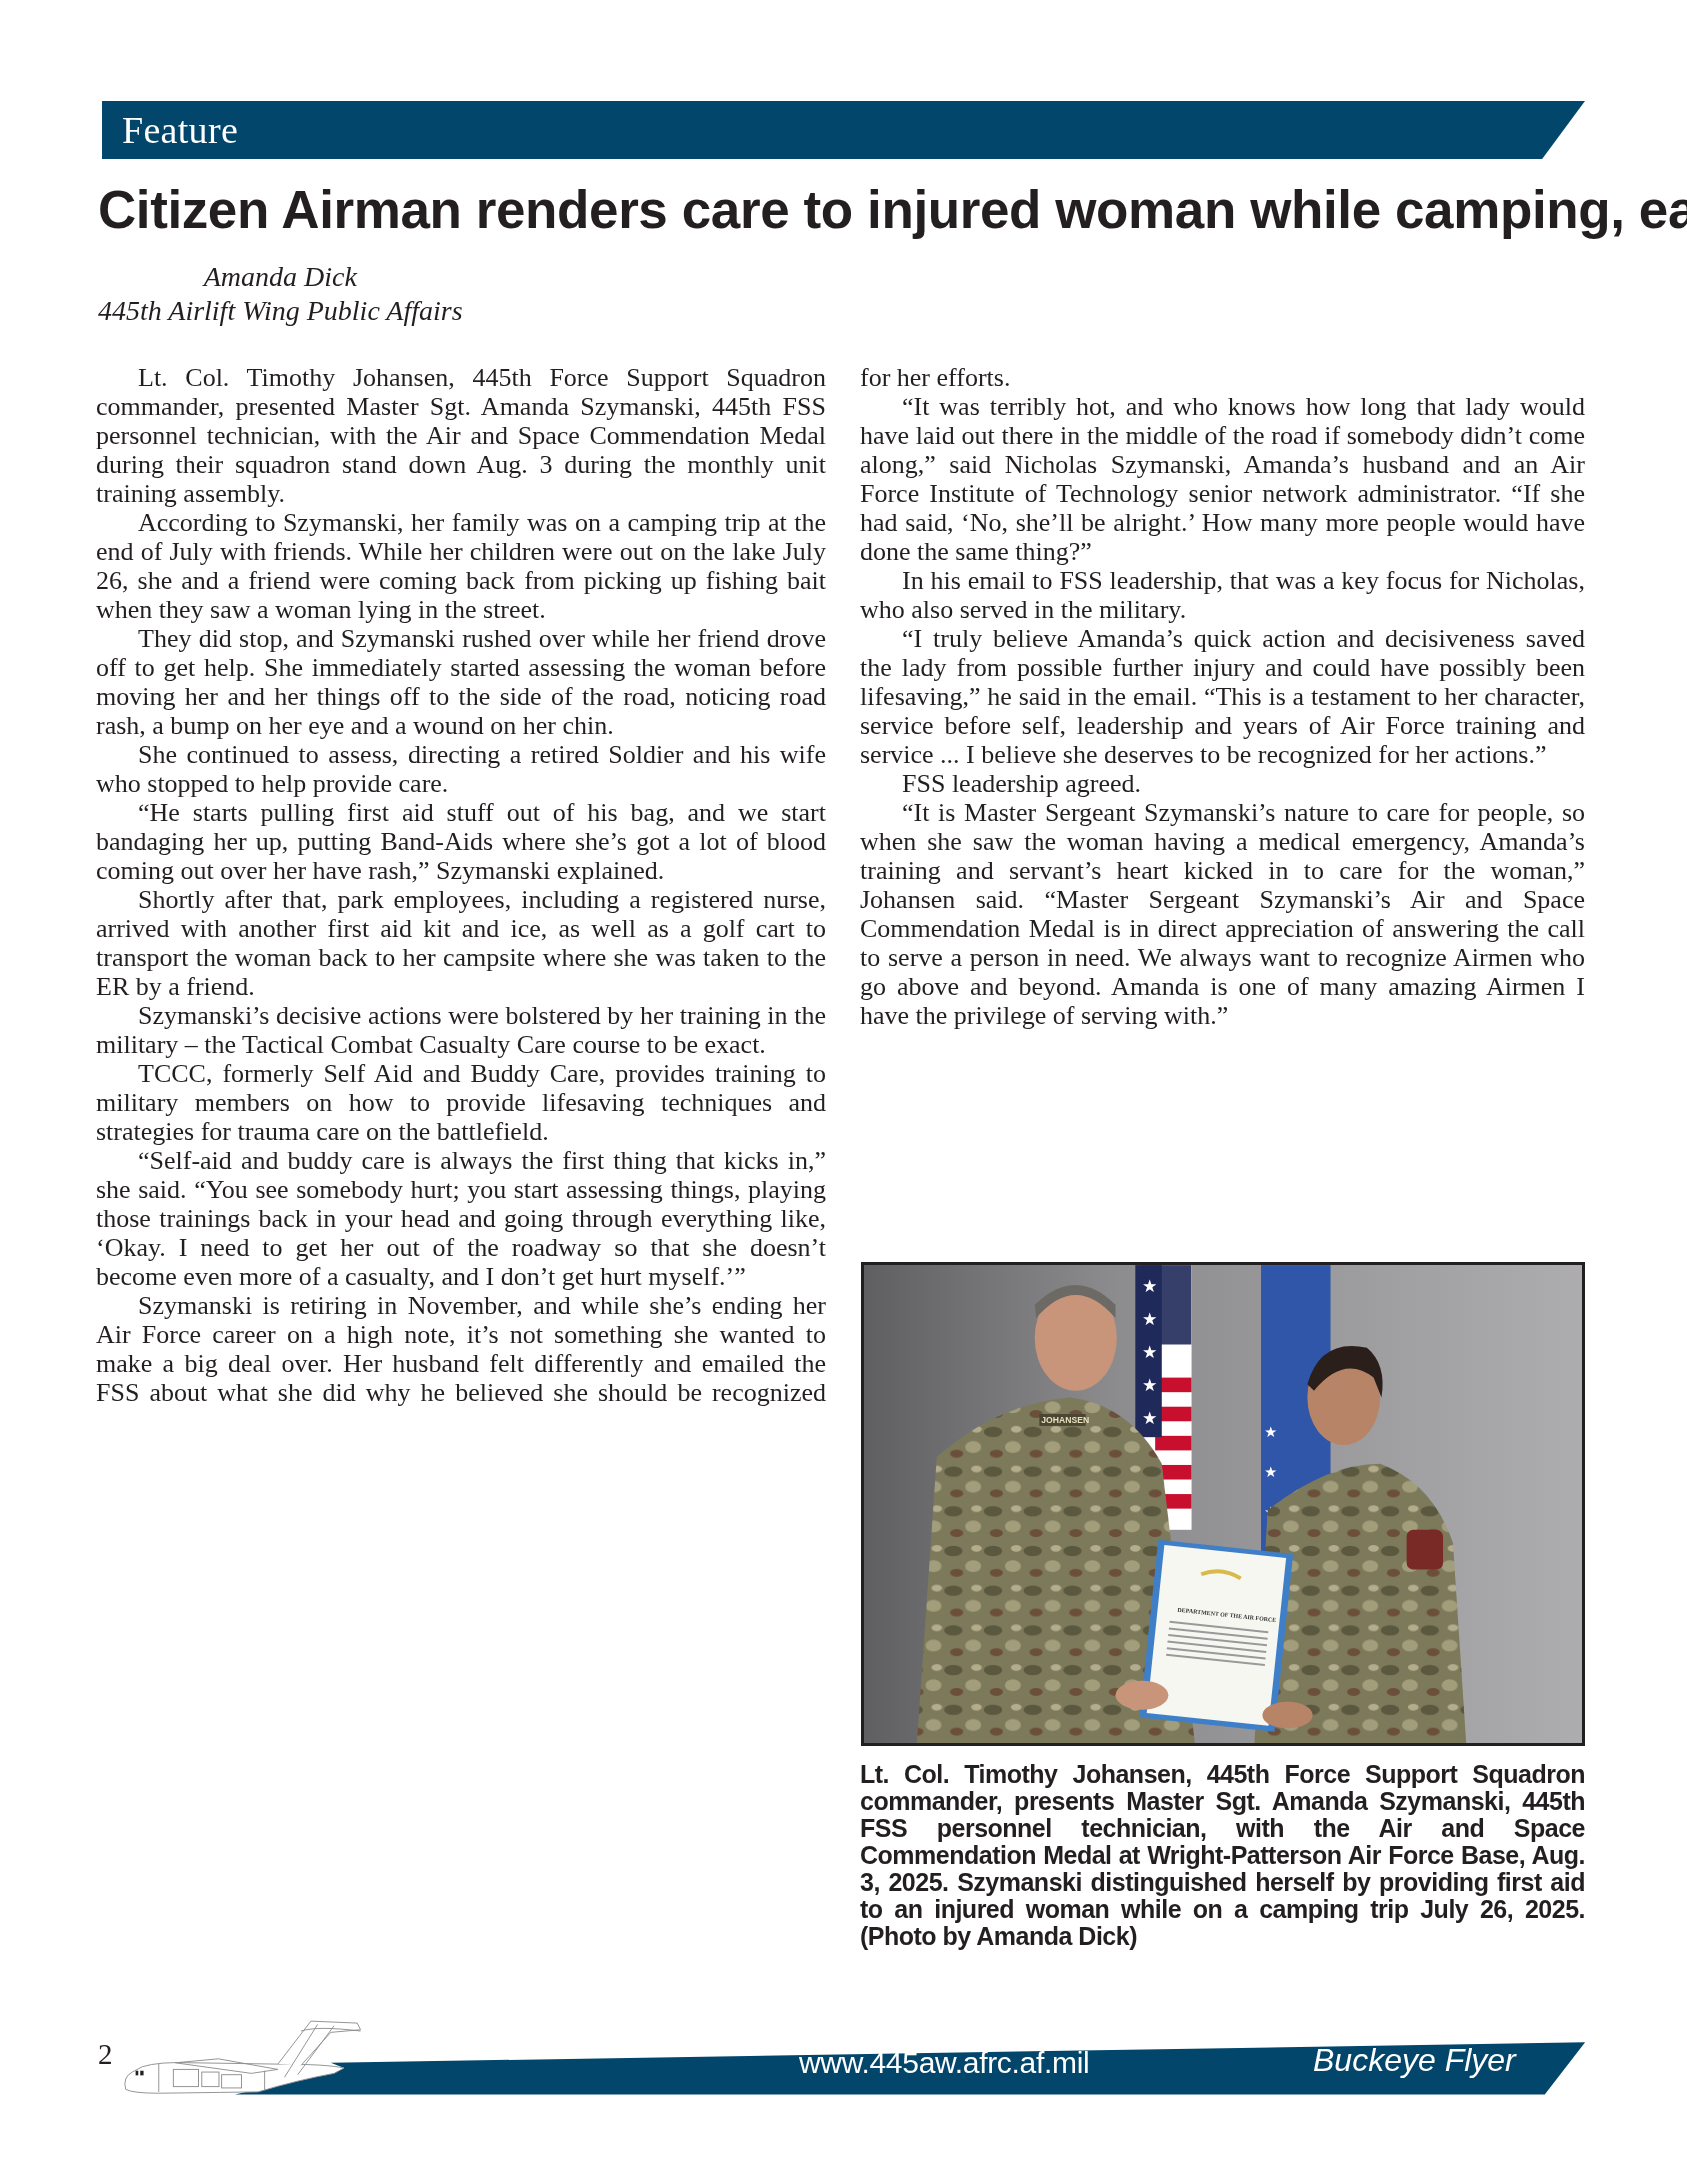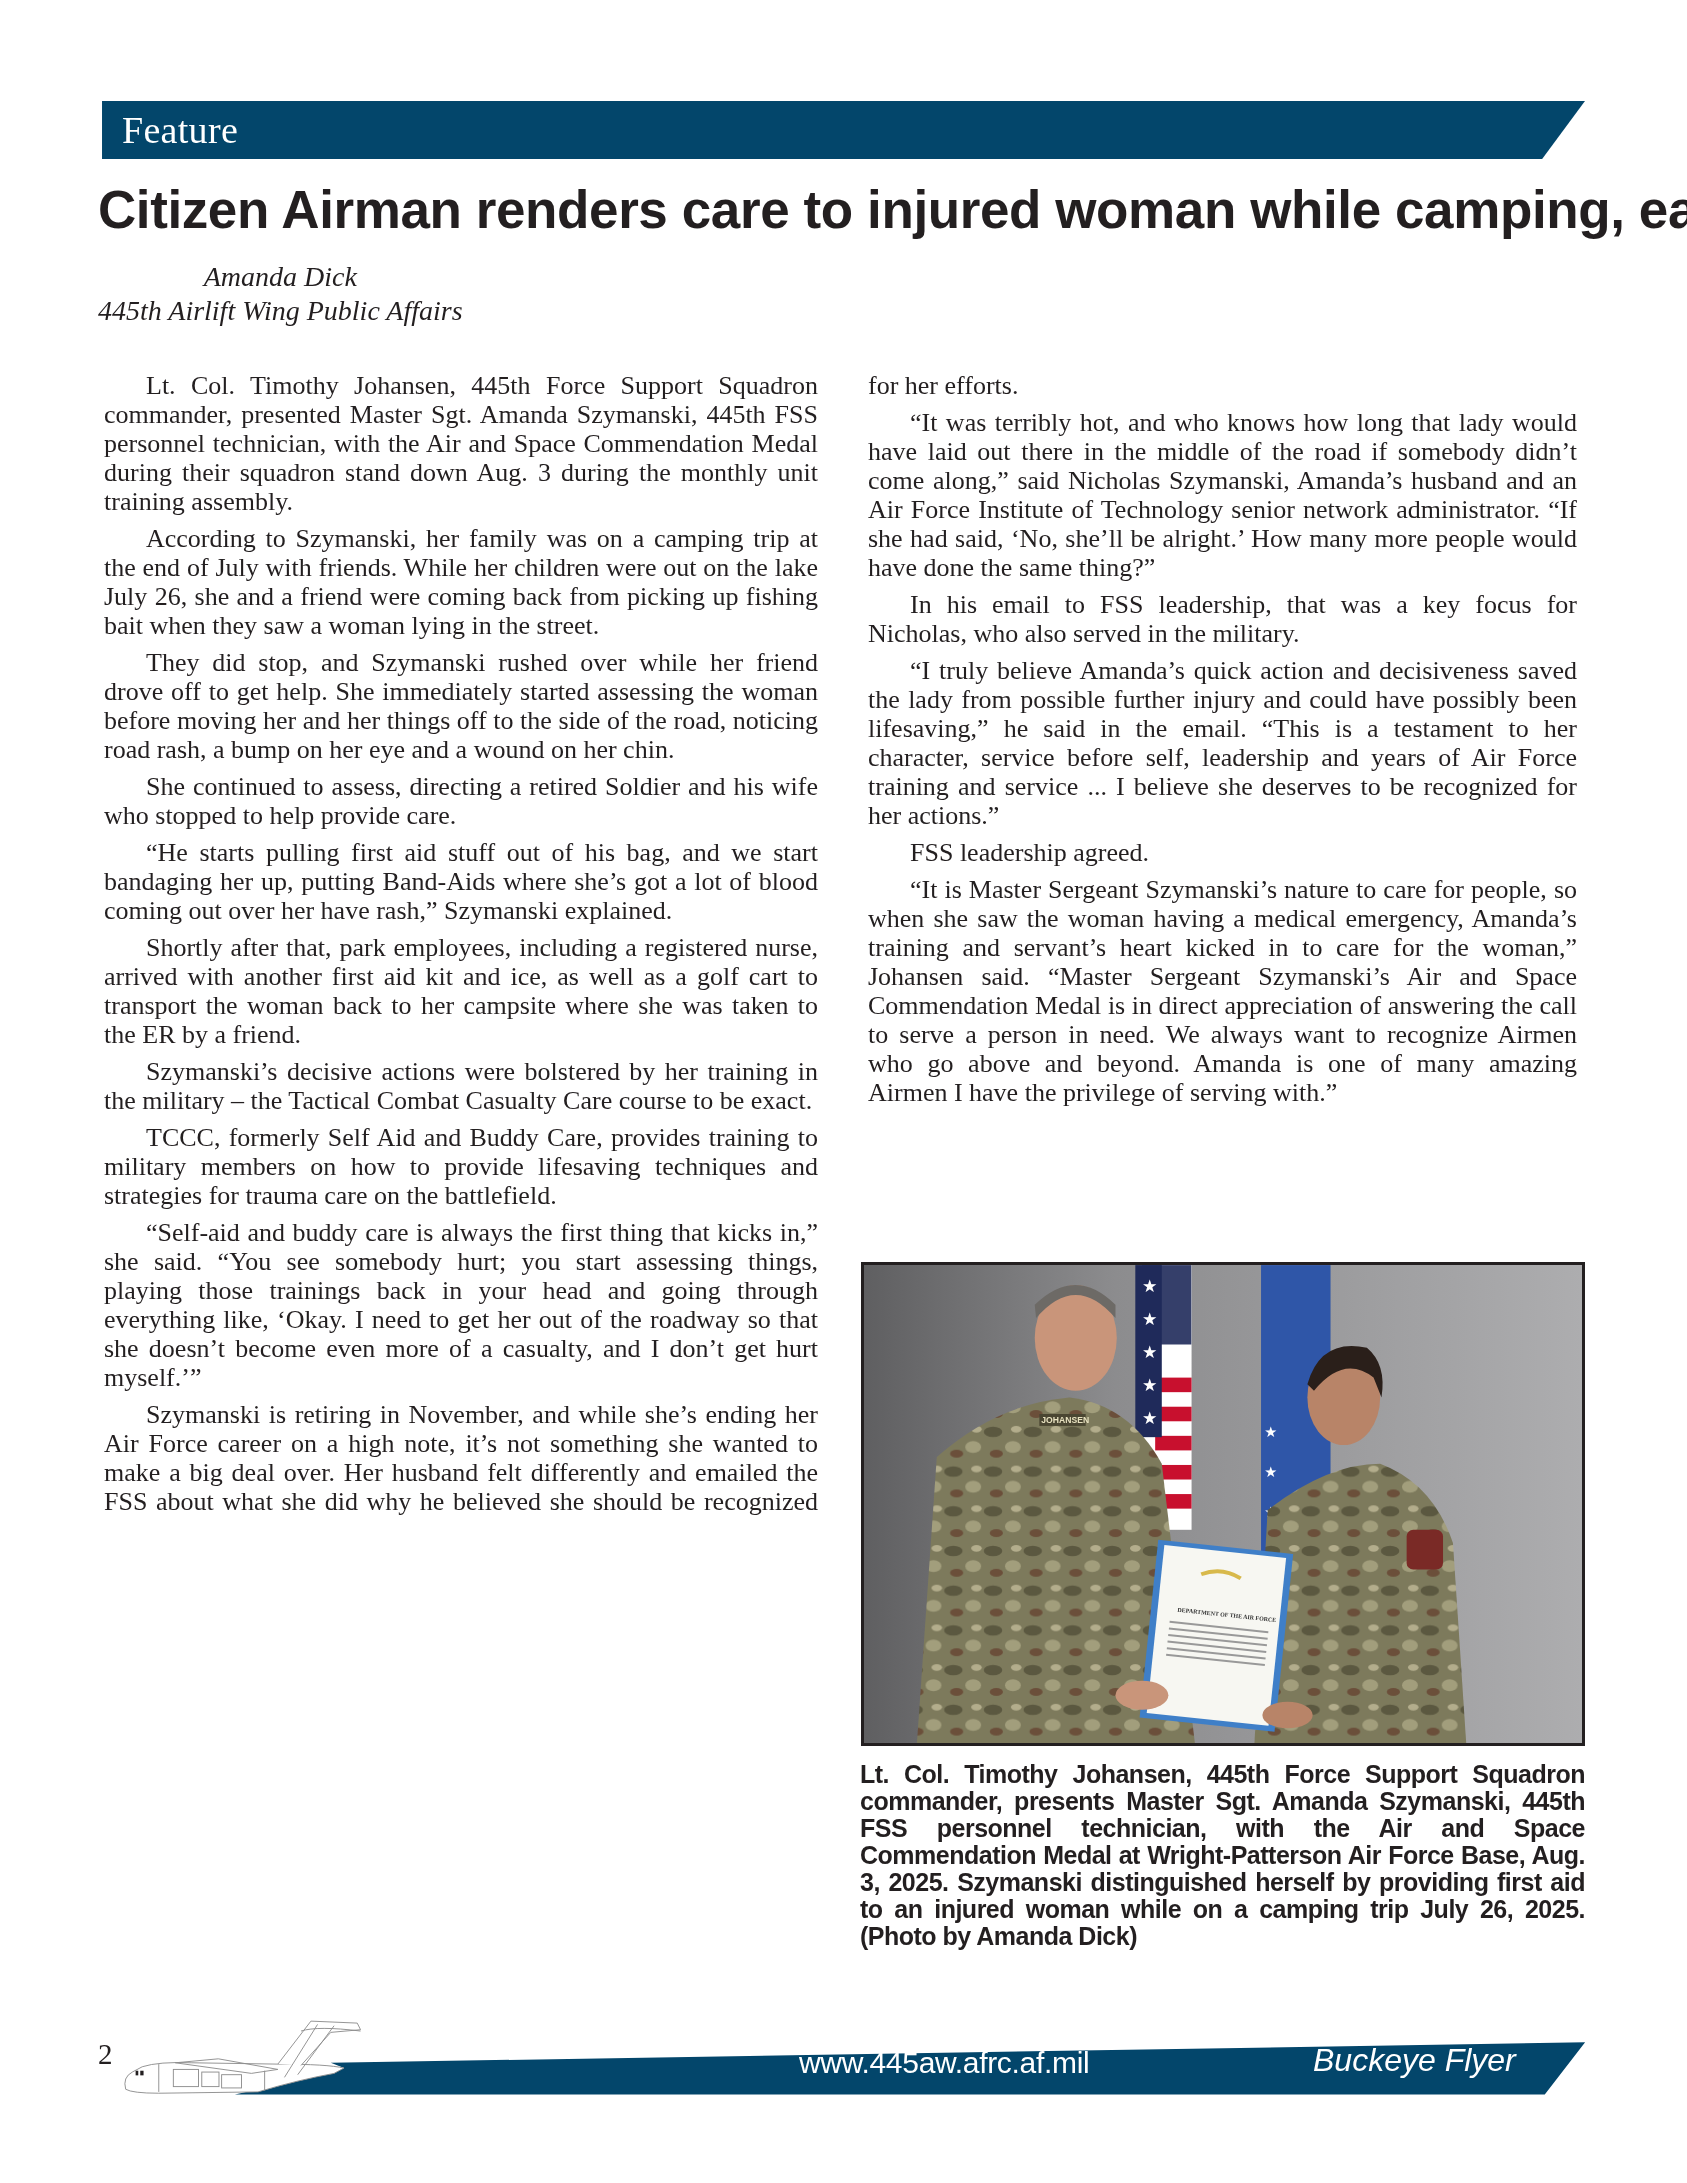--- a/index.html
+++ b/index.html
@@ -9,21 +9,21 @@
   .banner-top svg { position: absolute; left: 0; top: 0; }
   .section-label { position: absolute; left: 122px; top: 105px; font-family: "Liberation Serif", serif; font-weight: normal; font-size: 38px; color: #ffffff; letter-spacing: 0.3px; line-height: 50px; }
 
   .headline { position: absolute; left: 98px; top: 187px; width: 1495px; font-family: "Liberation Sans", sans-serif; font-weight: bold; font-size: 53px; line-height: 46px; color: #231f20; letter-spacing: -0.4px; white-space: nowrap; }
 
   .byline { position: absolute; left: 98px; top: 260px; font-family: "Liberation Serif", serif; font-style: italic; font-size: 28px; line-height: 34px; color: #231f20; text-align: center; }
 
   .column { position: absolute; top: 363px; font-family: "Liberation Serif", serif; font-size: 26px; line-height: 29px; color: #231f20; text-align: justify; hyphens: manual; }
   .col-left { left: 96px; width: 730px; }
   .col-right { left: 860px; width: 725px; }
-  .column p { margin: 8px; text-indent: 42px; }
+  .column p { margin: 0; text-indent: 42px; }
   .column p.noindent { text-indent: 0; }
 
   .photo-frame { position: absolute; left: 861px; top: 1262px; width: 724px; height: 484px; box-sizing: border-box; border: 3.3px solid #231f20; background: linear-gradient(100deg, #5e5e60 0%, #8a8a8c 30%, #9c9c9e 60%, #a9a9ab 100%); overflow: hidden; }
   .photo-frame svg { position: absolute; left: 0; top: 0; }
 
   .caption { position: absolute; left: 860px; top: 1761px; width: 725px; font-family: "Liberation Sans", sans-serif; font-weight: bold; font-size: 25px; line-height: 27px; color: #231f20; text-align: justify; letter-spacing: -0.5px; }
 
   .footer { position: absolute; left: 0; top: 2011px; width: 1687px; height: 93px; }
   .footer svg { position: absolute; left: 0; top: 0; }
   .page-number { position: absolute; left: 98px; top: 2038px; font-family: "Liberation Serif", serif; font-size: 29px; line-height: 33px; color: #231f20; }

